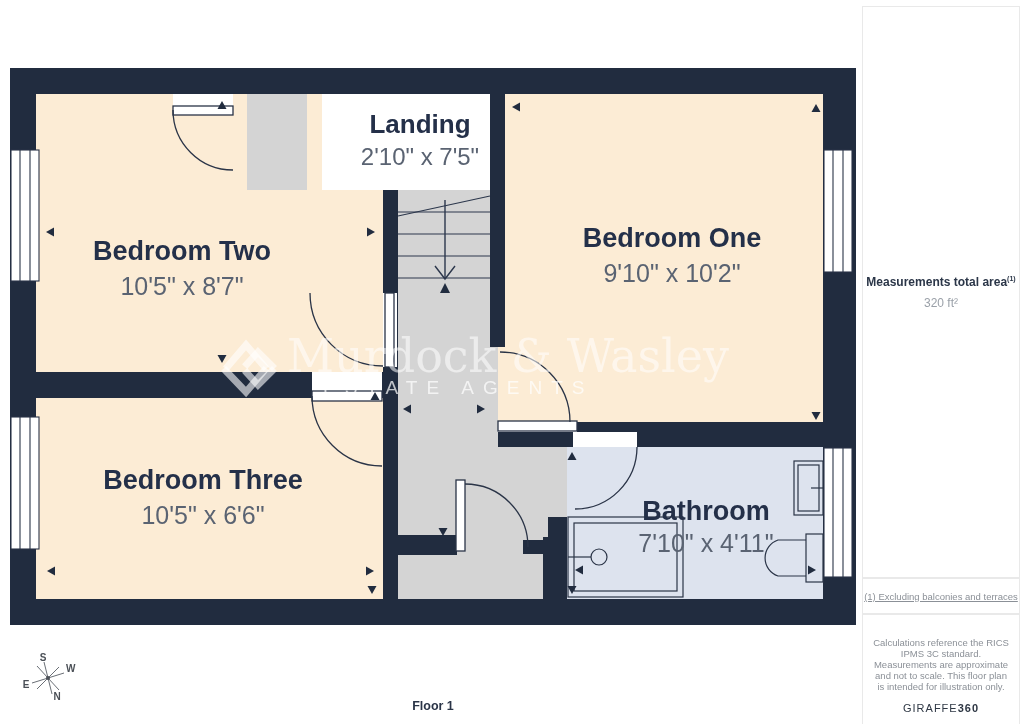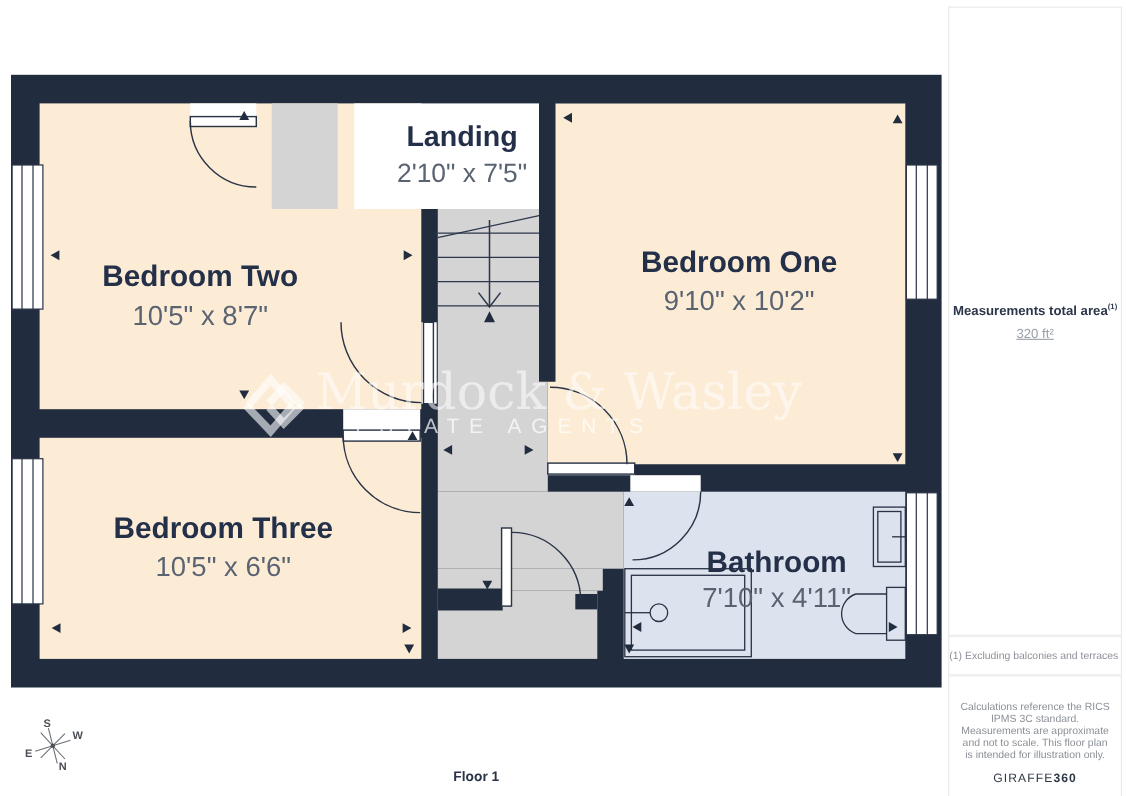--- a/index.html
+++ b/index.html
@@ -8,23 +8,23 @@
   .room-name{font-family:"Liberation Sans",sans-serif;font-weight:bold;fill:#243049;}
   .room-dims{font-family:"Liberation Sans",sans-serif;fill:#5a6372;}
   .wm-brand{font-family:"DejaVu Serif","Liberation Serif",serif;fill:rgba(255,255,255,0.55);}
   .wm-tagline{font-family:"Liberation Sans",sans-serif;fill:rgba(255,255,255,0.72);letter-spacing:9px;}
   .compass-label{font-family:"Liberation Sans",sans-serif;font-weight:bold;fill:#4a4f56;font-size:10px;}
   .floor-label{font-family:"Liberation Sans",sans-serif;font-weight:bold;fill:#2a3447;font-size:12.5px;}
   .sidebar-box{position:absolute;left:862px;width:158px;background:#fff;border:1px solid #e9e9e9;box-sizing:border-box;}
   #sb-area{top:6px;height:572px;display:flex;flex-direction:column;align-items:center;justify-content:center;}
   #sb-area .area-label{font-size:12px;font-weight:bold;color:#2b3648;}
   #sb-area .area-label sup{font-size:7px;}
-  #sb-area .area-value{font-size:12px;color:#9aa0a8;margin-top:7px;text-decoration:underline;}
-  #sb-footnote{top:578px;height:36px;display:flex;align-items:center;
-    font-size:9.5px;color:#8b9097;text-align:center;}
+  #sb-area .area-value{font-size:12px;color:#9aa0a8;margin-top:7px;}
+  #sb-footnote{top:578px;height:36px;display:flex;align-items:center;justify-content:center;
+    font-size:9.5px;color:#8b9097;text-align:center;text-decoration:underline;}
   #sb-legal{top:614px;height:122px;display:flex;flex-direction:column;align-items:center;justify-content:center;
     font-size:9.5px;color:#8b9097;text-align:center;padding:6px 10px;}
   #sb-legal .giraffe{margin-top:10px;font-size:11px;color:#2e3744;letter-spacing:1px;}
   #sb-legal .giraffe b{font-weight:bold;}
 </style>
 </head>
 <body>
 
 <svg id="plan-svg" width="1024" height="724" viewBox="0 0 1024 724" xmlns="http://www.w3.org/2000/svg">
 

